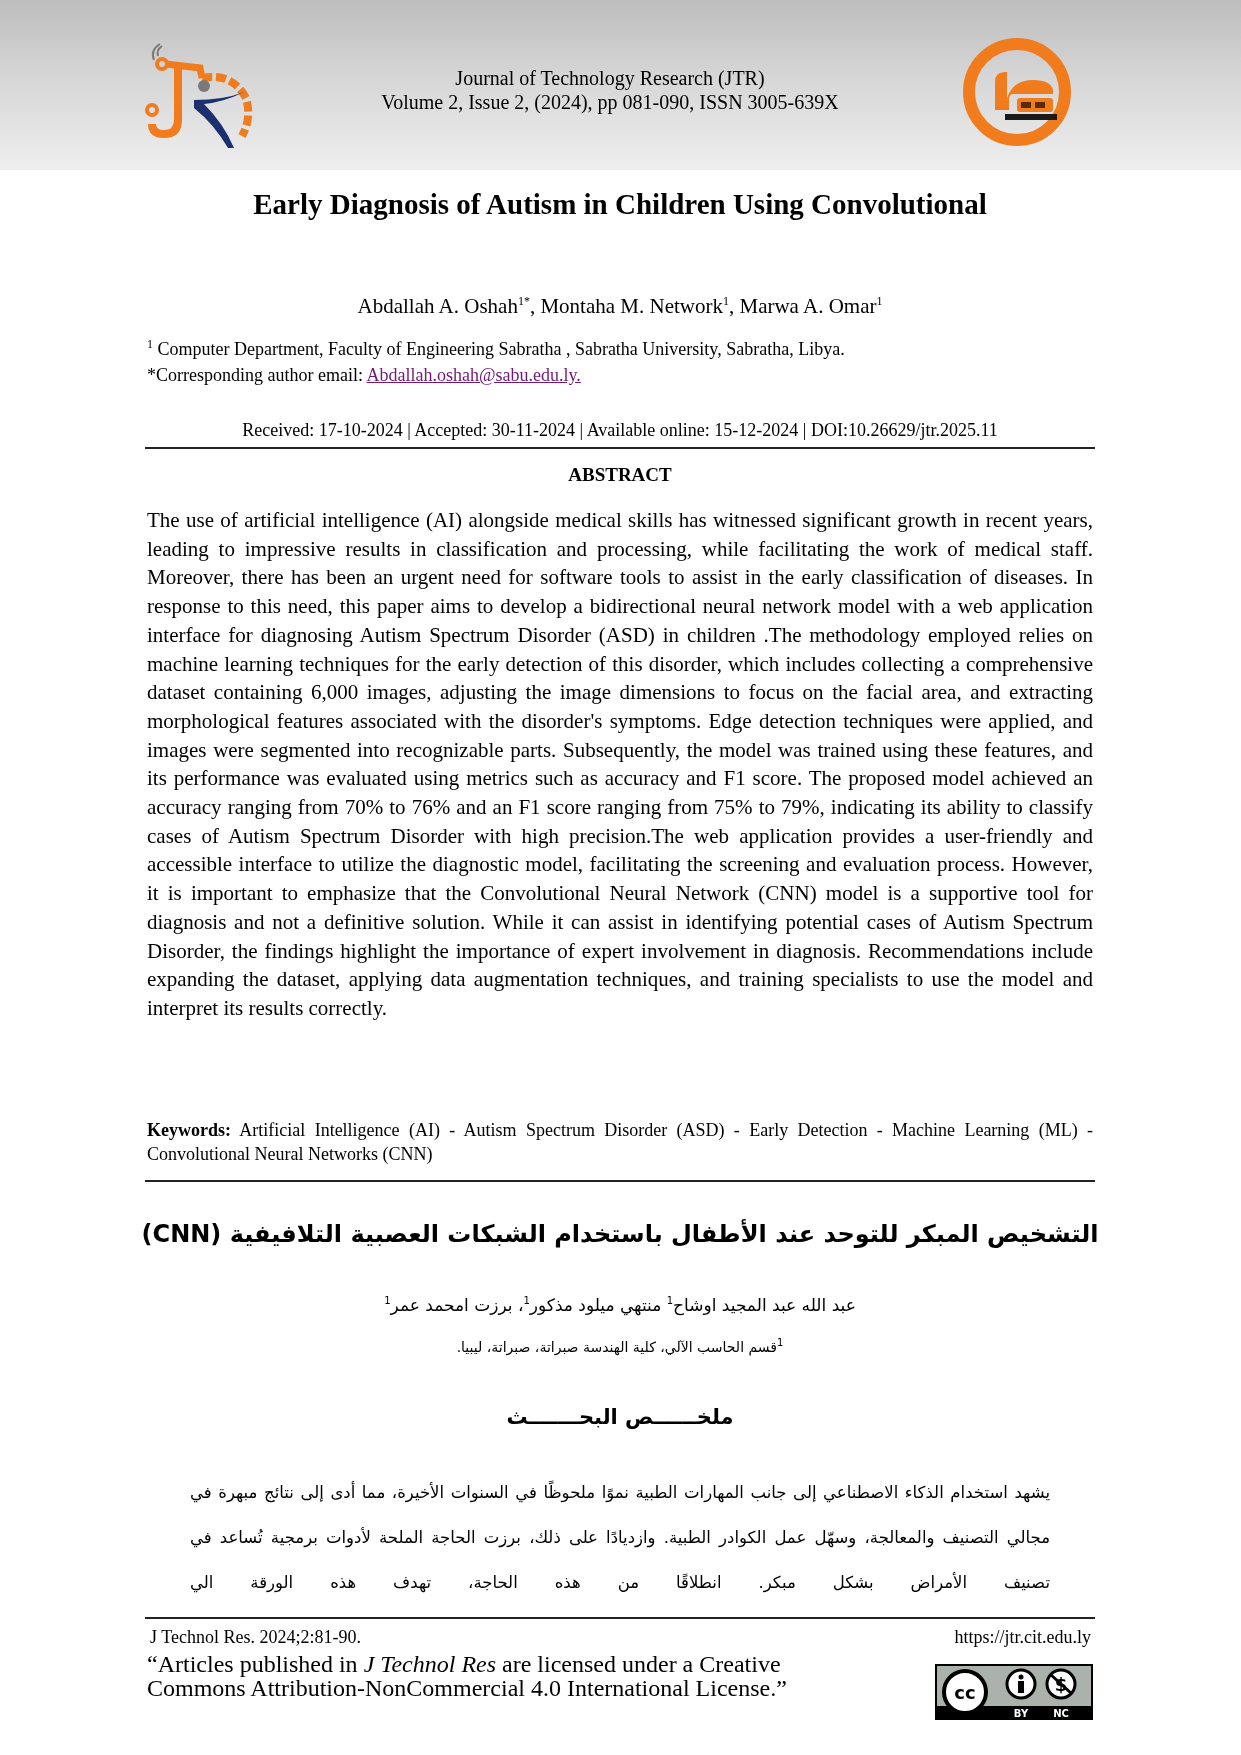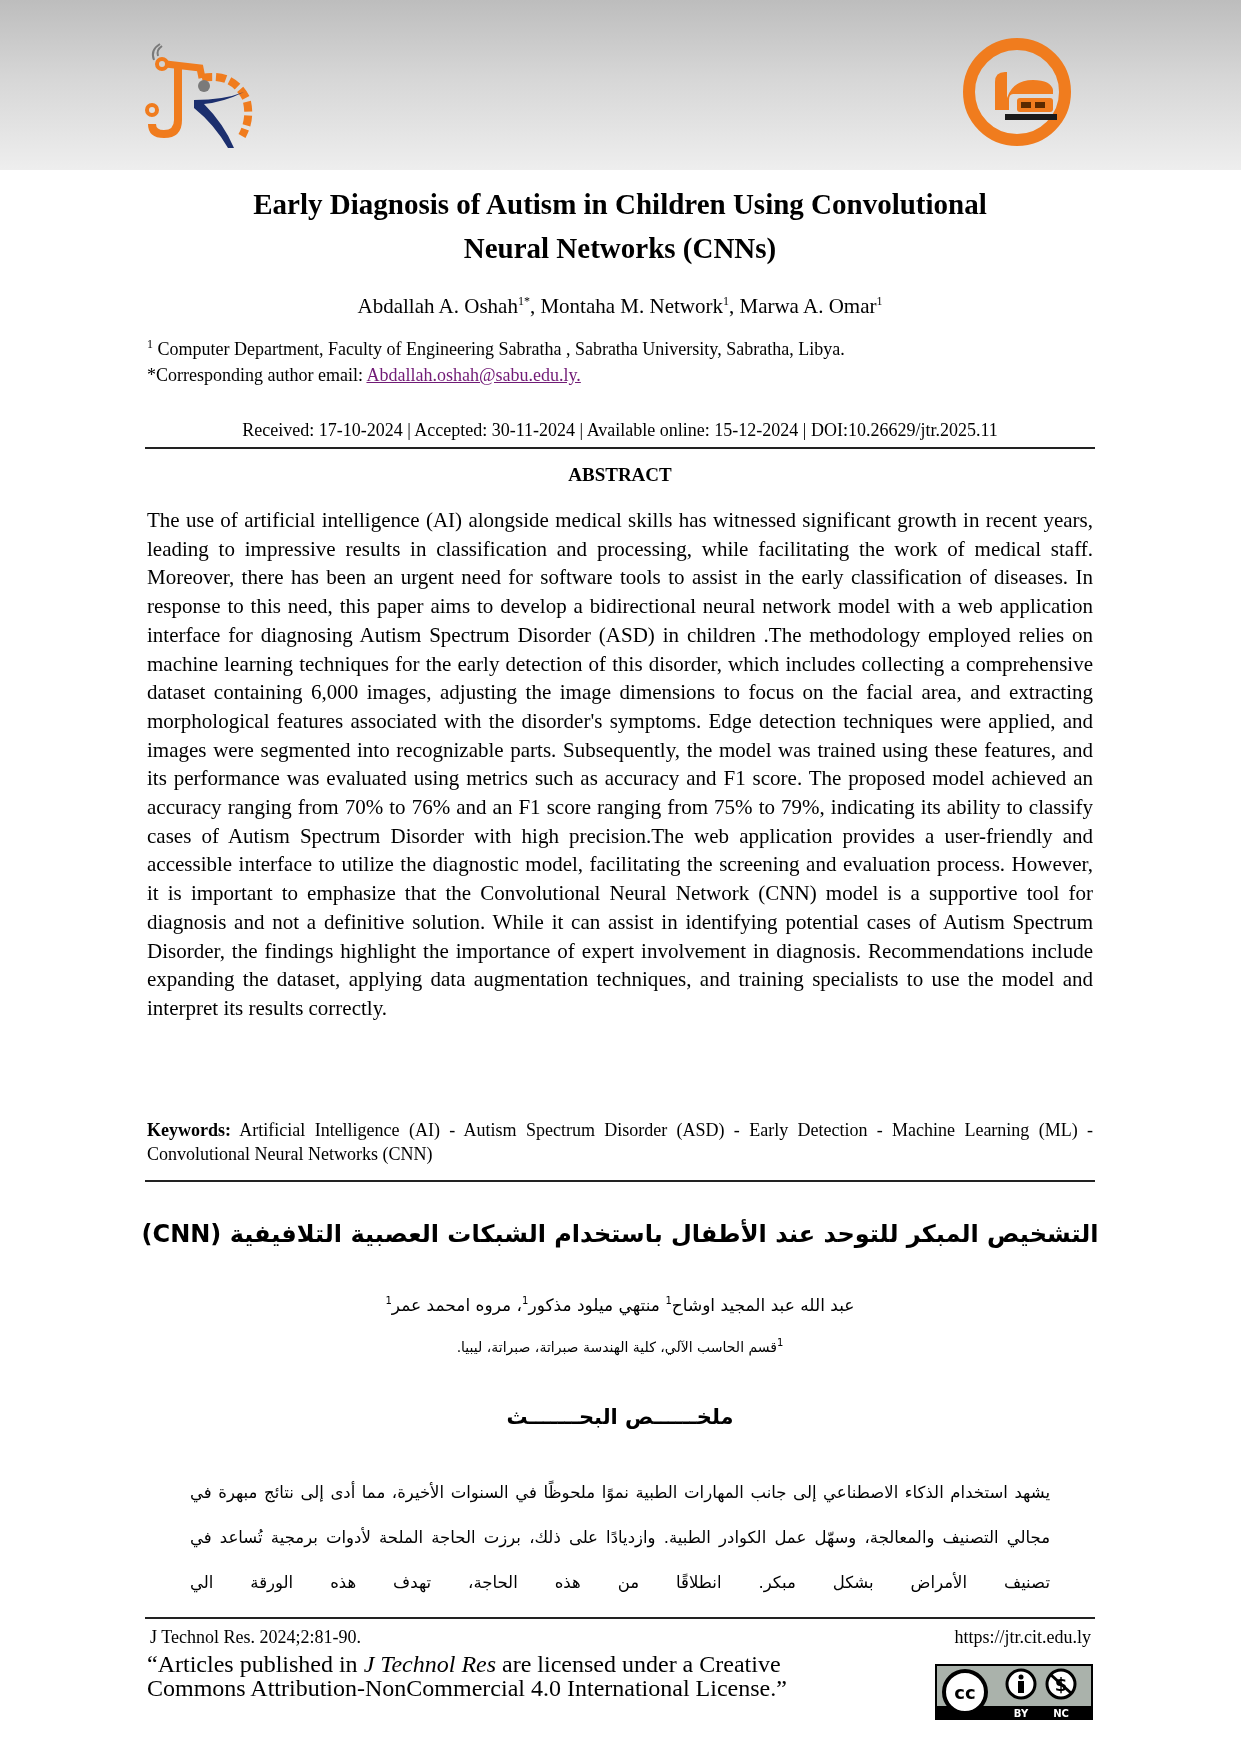--- a/index.html
+++ b/index.html
@@ -50,33 +50,36 @@
     <path d="M18 18 q-2 -6 4 -10" fill="none" stroke="#7a7a7a" stroke-width="2"></path>
     <path d="M14 22 q-4 -10 6 -16" fill="none" stroke="#7a7a7a" stroke-width="2"></path>
     <circle cx="22" cy="26" r="5" fill="none" stroke="#f07c1e" stroke-width="4"></circle>
     <path d="M26 26 L60 30 L62 40" fill="none" stroke="#f07c1e" stroke-width="7"></path>
     <path d="M38 30 L38 82 q0 14 -14 14 q-12 0 -12 -10" fill="none" stroke="#f07c1e" stroke-width="8"></path>
     <circle cx="12" cy="72" r="5" fill="none" stroke="#f07c1e" stroke-width="4"></circle>
     <path d="M62 40 q30 -6 44 20 q6 20 -4 38" fill="none" stroke="#f07c1e" stroke-width="8" stroke-dasharray="10 4"></path>
     <circle cx="64" cy="48" r="6" fill="#7a7a7a"></circle>
     <path d="M54 62 q30 0 50 -8 q-20 10 -40 12 q20 20 30 44 l-6 0 q-14 -24 -34 -40 z" fill="#1c2f6e"></path>
   </svg>
+  <div class="journal-info">
+    <div>Journal of Technology Research (JTR)</div>
+    <div>Volume 2, Issue 2, (2024), pp 081-090, ISSN 3005-639X</div>
+  </div>
   <svg class="logo-right" viewBox="0 0 130 110">
     <circle cx="62" cy="56" r="48" fill="none" stroke="#f07c1e" stroke-width="12"></circle>
     <path d="M40 74 L40 46 q0 -10 10 -10 L52 36 L52 62 q6 -18 26 -18 q18 0 20 10 L98 58 L58 58 q-4 0 -4 6 L54 74 z" fill="#f07c1e"></path>
     <rect x="62" y="62" width="36" height="14" rx="3" fill="#f07c1e"></rect>
     <rect x="66" y="66" width="10" height="6" fill="#5a2a00"></rect>
     <rect x="80" y="66" width="10" height="6" fill="#5a2a00"></rect>
     <rect x="50" y="78" width="52" height="6" fill="#1a1a1a"></rect>
   </svg>
 </div>
 
 <div class="title">
   <div>Early Diagnosis of Autism in Children Using Convolutional</div>
-  <div>Neural Networks (CNNs)</div>
 </div>
 
 <div class="authors">
   <span>Abdallah A. Oshah</span><sup>1*</sup>,
   <span>Montaha M. Network</span><sup>1</sup>,
   <span>Marwa A. Omar</span><sup>1</sup>
 </div>
 
 <div class="affil">
   <sup>1</sup><span> Computer Department, Faculty of Engineering Sabratha , Sabratha University, Sabratha, Libya.</span>
@@ -96,21 +99,21 @@
 
 <div class="keywords">
   <b>Keywords:</b><span> Artificial Intelligence (AI) - Autism Spectrum Disorder (ASD) - Early Detection - Machine Learning (ML) - Convolutional Neural Networks (CNN)</span>
 </div>
 
 <div class="rule" style="top:1180px;"></div>
 
 <div class="ar ar-title">التشخيص المبكر للتوحد عند الأطفال باستخدام الشبكات العصبية التلافيفية (CNN)</div>
 
 <div class="ar ar-authors">
-  <span>عبد الله عبد المجيد اوشاح</span><sup>1</sup><span> </span><span>منتهي ميلود مذكور</span><sup>1</sup><span>، </span><span>مروه امحمد عمر</span><sup>1</sup>
+  <span>عبد الله عبد المجيد اوشاح</span><sup>1</sup><span> </span><span>منتهي ميلود مذكور</span><sup>1</sup><span>، </span><span>برزت امحمد عمر</span><sup>1</sup>
 </div>
 
 <div class="ar ar-affil">
   <sup>1</sup><span>قسم الحاسب الآلي، كلية الهندسة صبراتة، صبراتة، ليبيا.</span>
 </div>
 
 <div class="ar ar-abs-head">ملخــــــص البحـــــــث</div>
 
 <div class="ar ar-body">يشهد استخدام الذكاء الاصطناعي إلى جانب المهارات الطبية نموًا ملحوظًا في السنوات الأخيرة، مما أدى إلى نتائج مبهرة في مجالي التصنيف والمعالجة، وسهّل عمل الكوادر الطبية.  وازديادًا على ذلك، برزت الحاجة الملحة لأدوات برمجية تُساعد في تصنيف الأمراض بشكل مبكر. انطلاقًا من هذه الحاجة، تهدف هذه الورقة الي</div>
 

